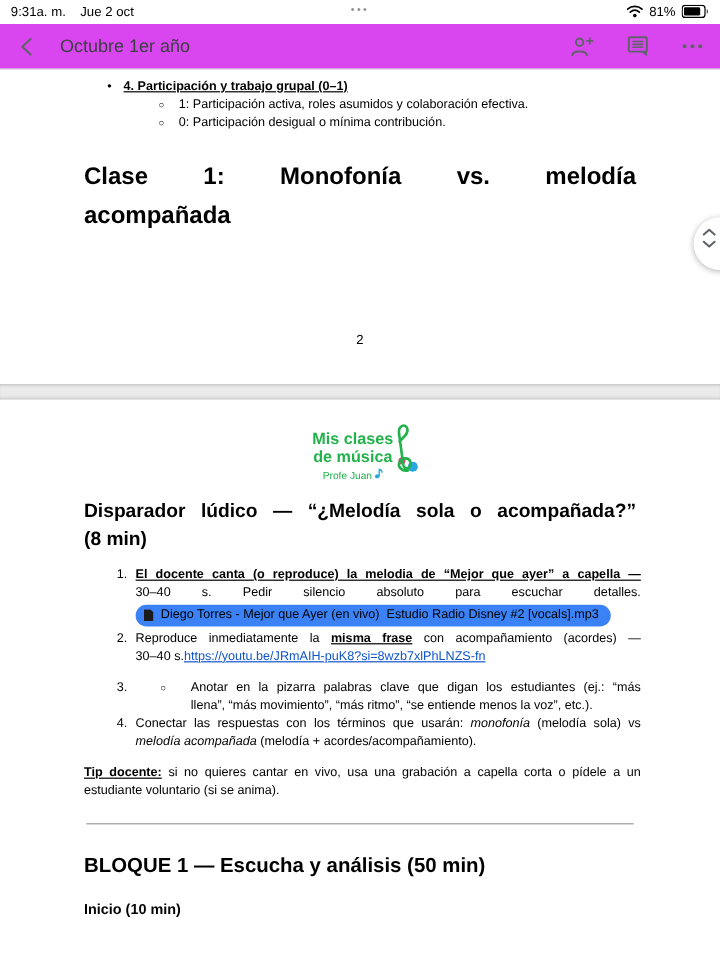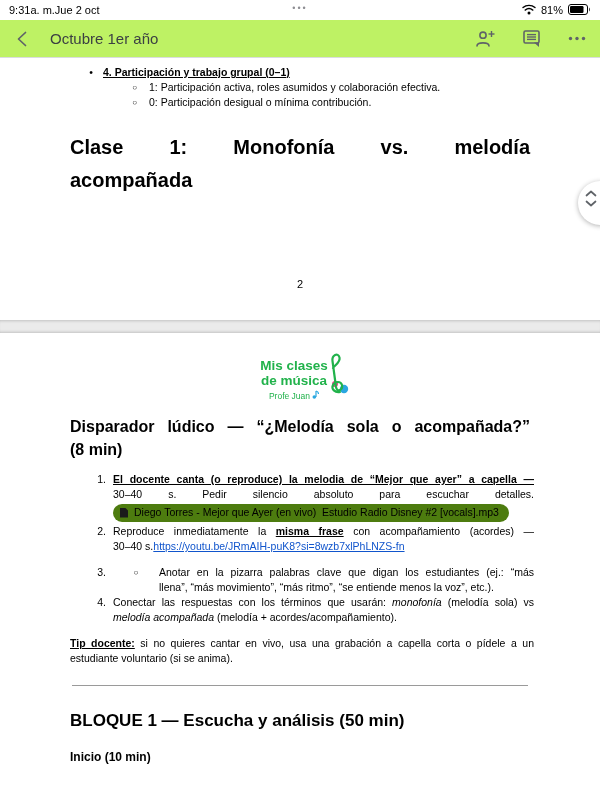--- a/index.html
+++ b/index.html
@@ -3,27 +3,27 @@
 <meta charset="utf-8">
 <style>
   html,body{margin:0;padding:0;}
   body{
     width:600px;height:800px;position:relative;overflow:hidden;
     background:#fff;font-family:"Liberation Sans",sans-serif;color:#000;
   }
   
   .status-bar{height:20px;display:flex;align-items:center;justify-content:space-between;
     padding:0 9px;font-size:11px;color:#000;position:relative;}
-  .status-left{display:flex;}
+  .status-left{display:flex;gap:12px;}
   .status-center{position:absolute;left:50%;transform:translateX(-50%);color:#8e8e93;
     font-size:9px;letter-spacing:2px;top:3px;}
   .status-right{display:flex;align-items:flex-start;gap:5px;}
   
   .toolbar{height:37px;display:flex;align-items:center;padding:0 14px;gap:14px;
-    border-bottom:1px solid #dadce0;background:#bef264;}
+    border-bottom:1px solid #dadce0;background:#d946ef;}
   .toolbar .title{font-size:15px;color:#3c4043;margin-left:4px;}
   .toolbar-right{margin-left:auto;display:flex;align-items:center;gap:26px;}
   .tb-icon{display:inline-flex;align-items:center;justify-content:center;}
   
   .page1{position:relative;height:262px;background:#fff;padding-top:7px;box-sizing:border-box;}
   .page-gap{height:13px;background:#ebebeb;
     box-shadow:inset 0 3px 3px -2px rgba(0,0,0,.18), inset 0 -3px 3px -2px rgba(0,0,0,.18);}
   .page2{background:#fff;padding-top:25px;box-sizing:border-box;height:505px;}
   .doc-text{font-size:10.5px;line-height:15px;}
   .jl{text-align:justify;text-align-last:justify;}
@@ -41,21 +41,21 @@
   .logo-l3{font-size:8.5px;color:#21b24b;margin-top:1px;display:flex;align-items:center;gap:2px;justify-content:center;}
   .logo-clef{position:absolute;right:-12px;top:-9px;}
   .h2-doc{margin:11px 70px 0;font-size:16px;line-height:23px;font-weight:bold;}
   
   .li{display:flex;margin-left:70px;margin-right:66px;}
   .num{flex:0 0 43px;text-align:right;padding-right:7px;box-sizing:border-box;}
   .li-body{flex:1;min-width:0;}
   .sub{display:flex;}
   .sub-marker{flex:0 0 46px;text-align:center;font-size:8px;line-height:15px;}
   .sub-body{flex:1;min-width:0;}
-  .chip{display:inline-flex;align-items:center;gap:6px;background:#4d7c0f;border-radius:9px;
+  .chip{display:inline-flex;align-items:center;gap:6px;background:#3b82f6;border-radius:9px;
     padding:1px 10px 2px 7px;font-size:10.5px;white-space:pre;margin-top:2px;}
   .chip-icon{width:8px;height:10px;background:#1b1b1b;
     clip-path:polygon(0 0,62% 0,100% 30%,100% 100%,0 100%);flex:0 0 8px;}
   .link{color:#1155cc;text-decoration:underline;word-break:break-all;}
   .tip{margin:11px 70px 0 70px;margin-right:66px;}
   .doc-hr{border:0;border-top:1px solid #9a9a9a;margin:19px 72px 0;}
   .h3-doc{margin:24px 70px 0;font-size:17px;line-height:21px;font-weight:bold;}
   .h4-doc{margin:19px 70px 0;font-size:12px;font-weight:bold;}
   .mt2{margin-top:2px;} .mt11{margin-top:11px;}
   .chip-row{margin:7px 66px 0 70px;}

